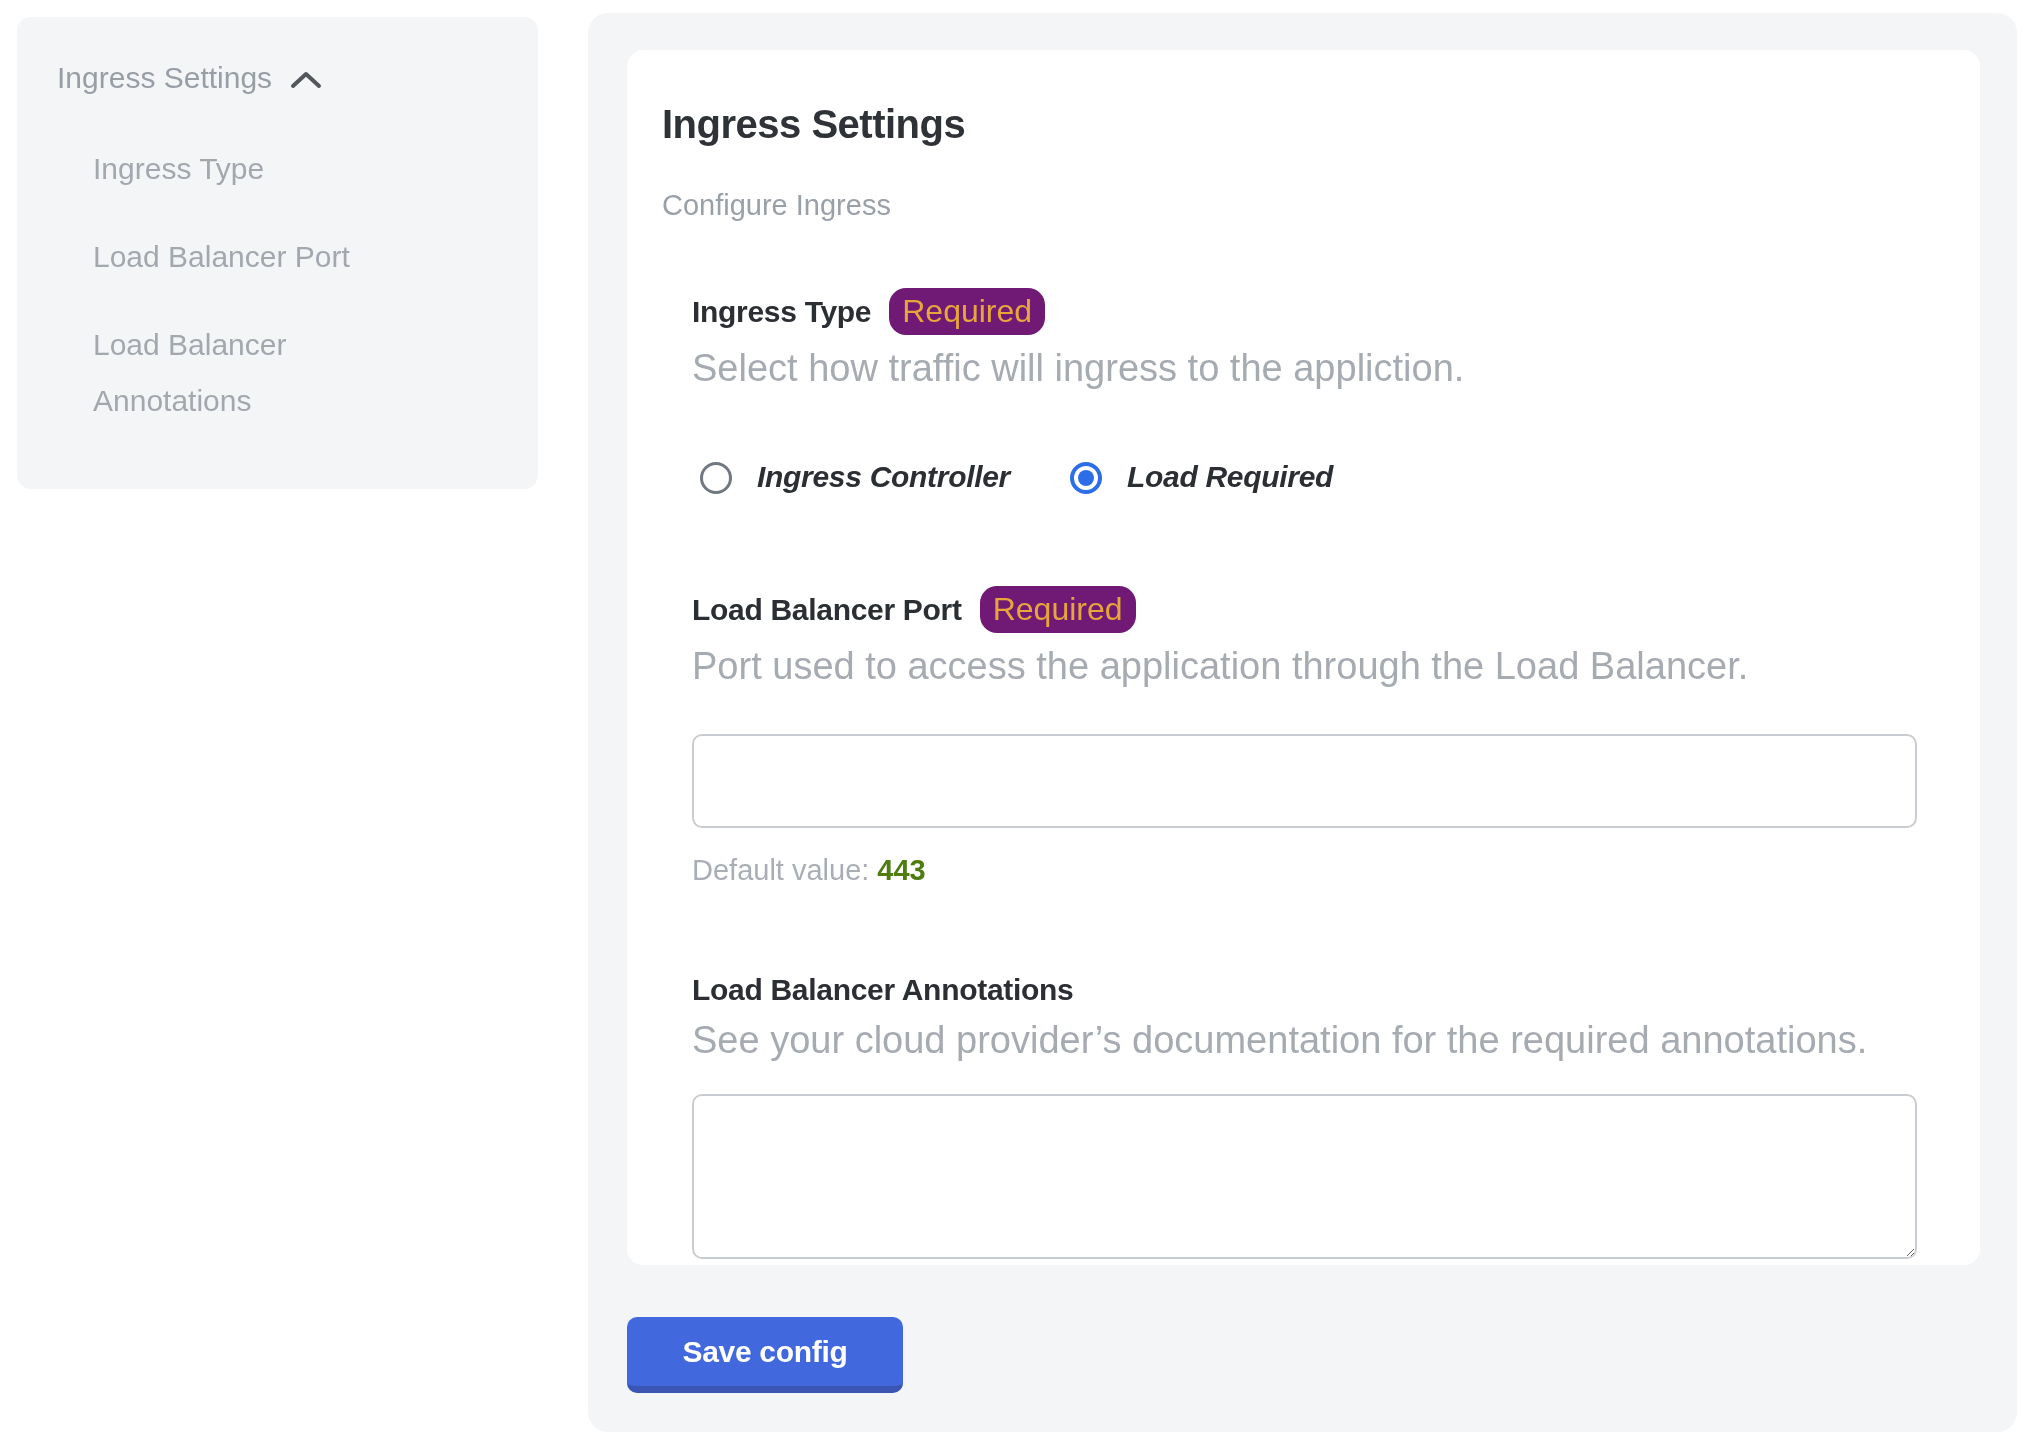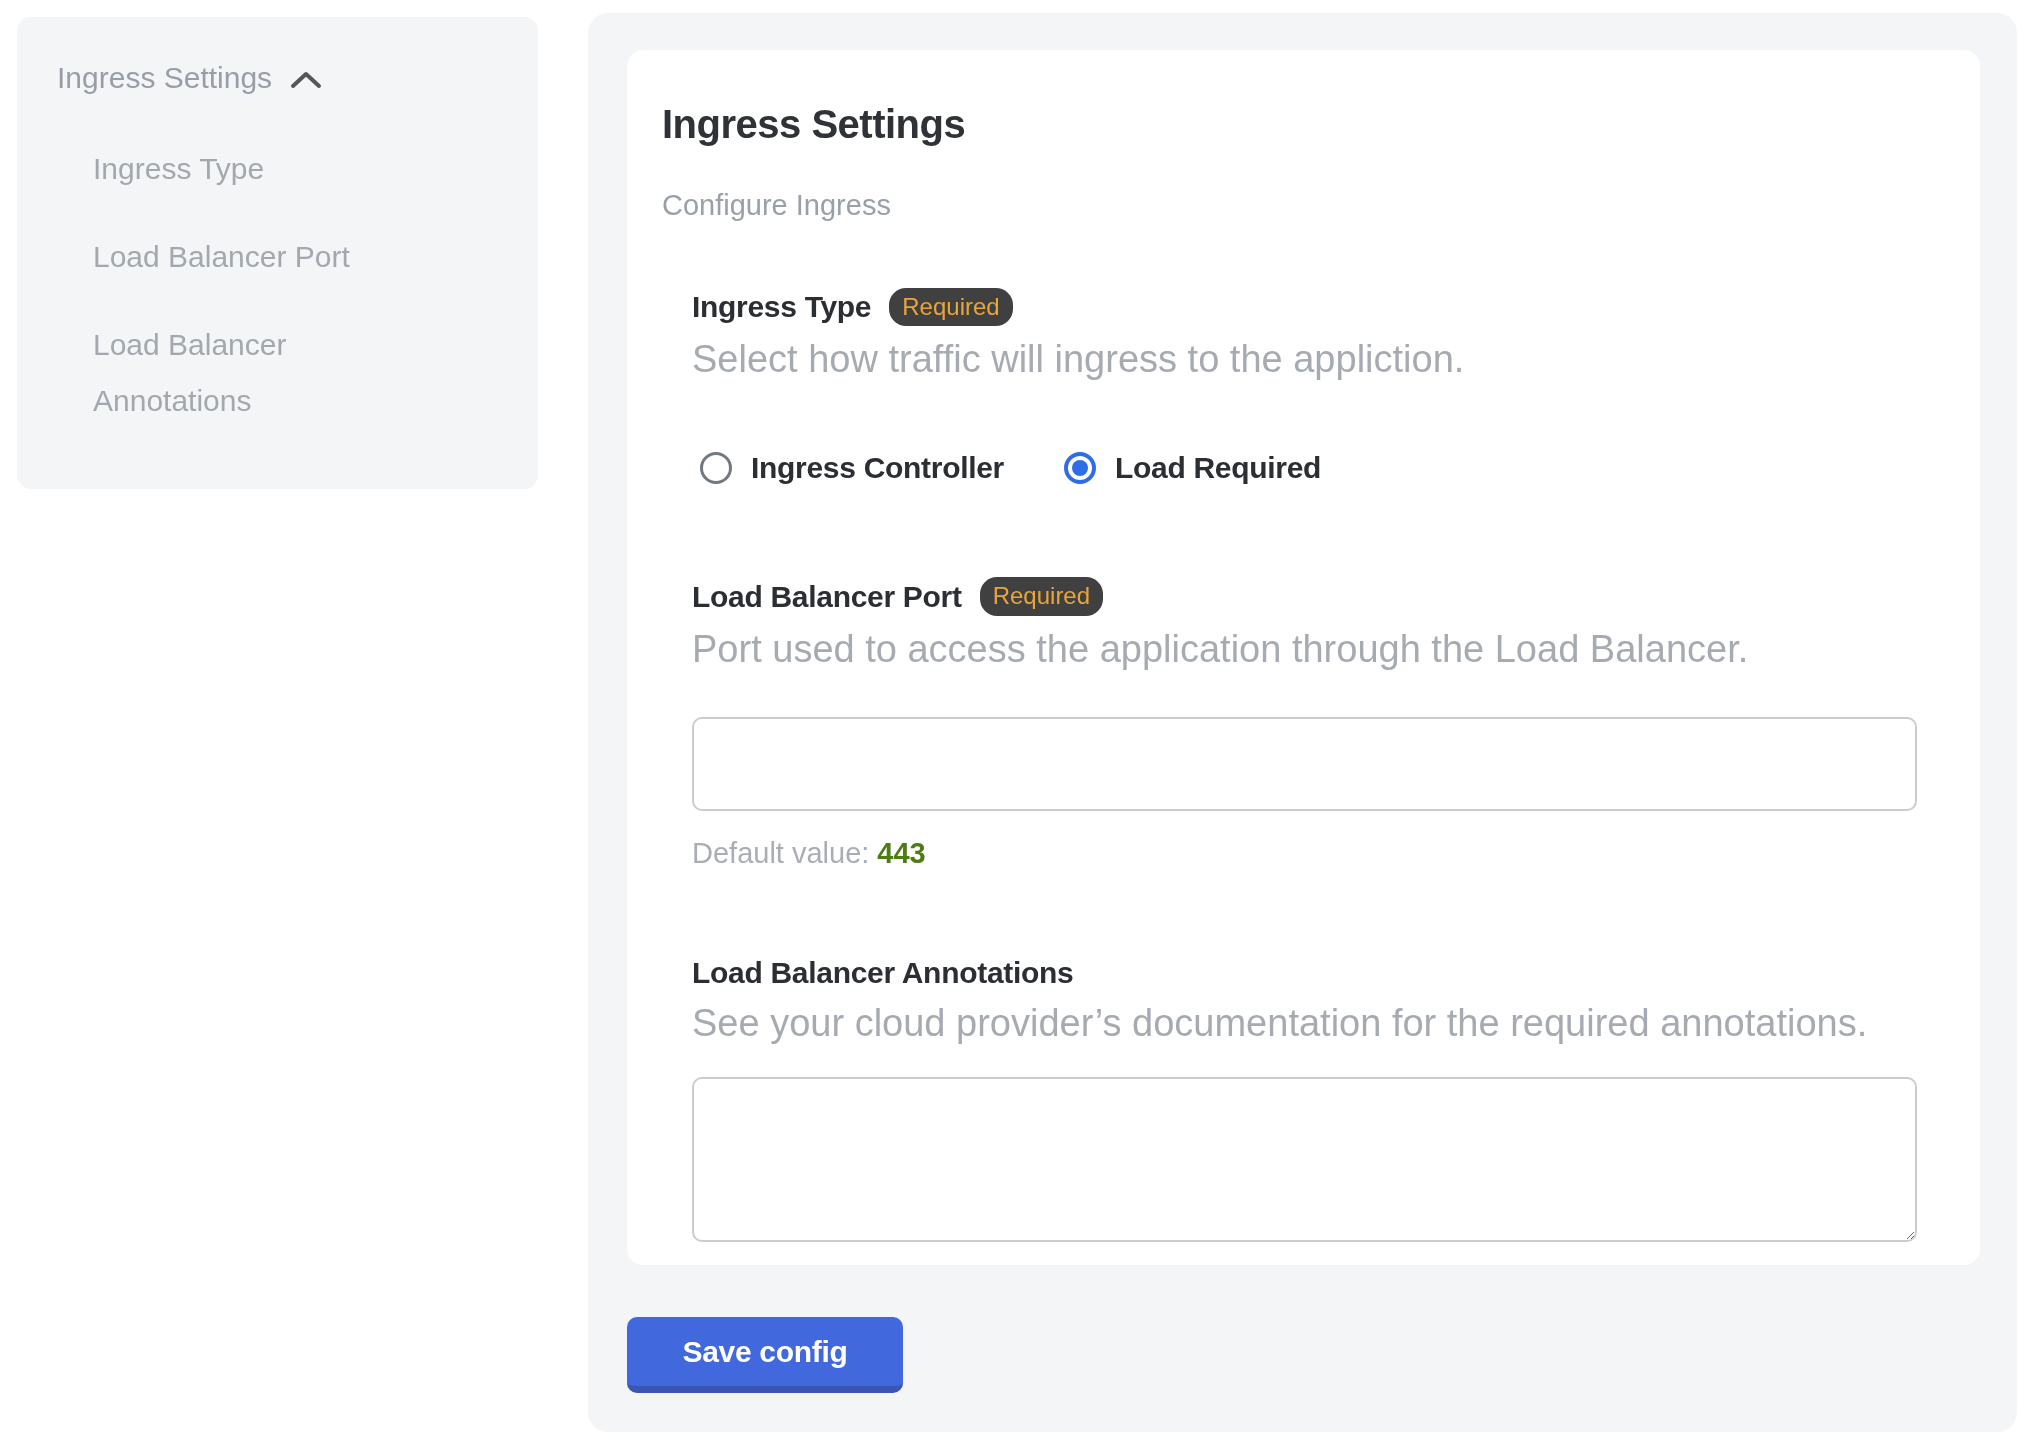--- a/index.html
+++ b/index.html
@@ -38,28 +38,28 @@
   }
   .form-subtitle { margin: 42px 0 0 35px; font-size: 29px; color: #9aa0a8; }
 
   .sections { margin-left: 65px; width: 1225px; }
 
   .section-head { display: flex; align-items: center; gap: 18px; }
   .section-label {
     font-size: 30px; font-weight: 700; color: #2b2e32; letter-spacing: -0.3px;
   }
   .badge {
-    background: #404040; color: #e7a53c; font-size: 24px;
+    background: #701a75; color: #e7a53c; font-size: 32px;
     padding: 6px 13px; border-radius: 17px; line-height: 1.1;
   }
   .section-desc { margin-top: 12px; font-size: 38px; color: #a6abb2; }
 
   .sec-ingress-type { margin-top: 66px; }
   .radio-row { margin-top: 70px; display: flex; align-items: center; gap: 60px; margin-left: 8px; }
-  .radio-option { display: flex; align-items: center; gap: 19px; cursor: pointer; }
+  .radio-option { display: flex; align-items: flex-end; gap: 25px; cursor: pointer; font-style: italic; }
   .radio-circle {
     width: 32px; height: 32px; border-radius: 50%;
     border: 3px solid #717880; background: #ffffff; position: relative; flex: 0 0 auto;
   }
   .radio-option.selected .radio-circle { border: 4px solid #2d6ee8; }
   .radio-option.selected .radio-circle::after {
     content: ""; position: absolute; left: 50%; top: 50%;
     transform: translate(-50%, -50%); width: 16px; height: 16px;
     border-radius: 50%; background: #2d6ee8;
   }

